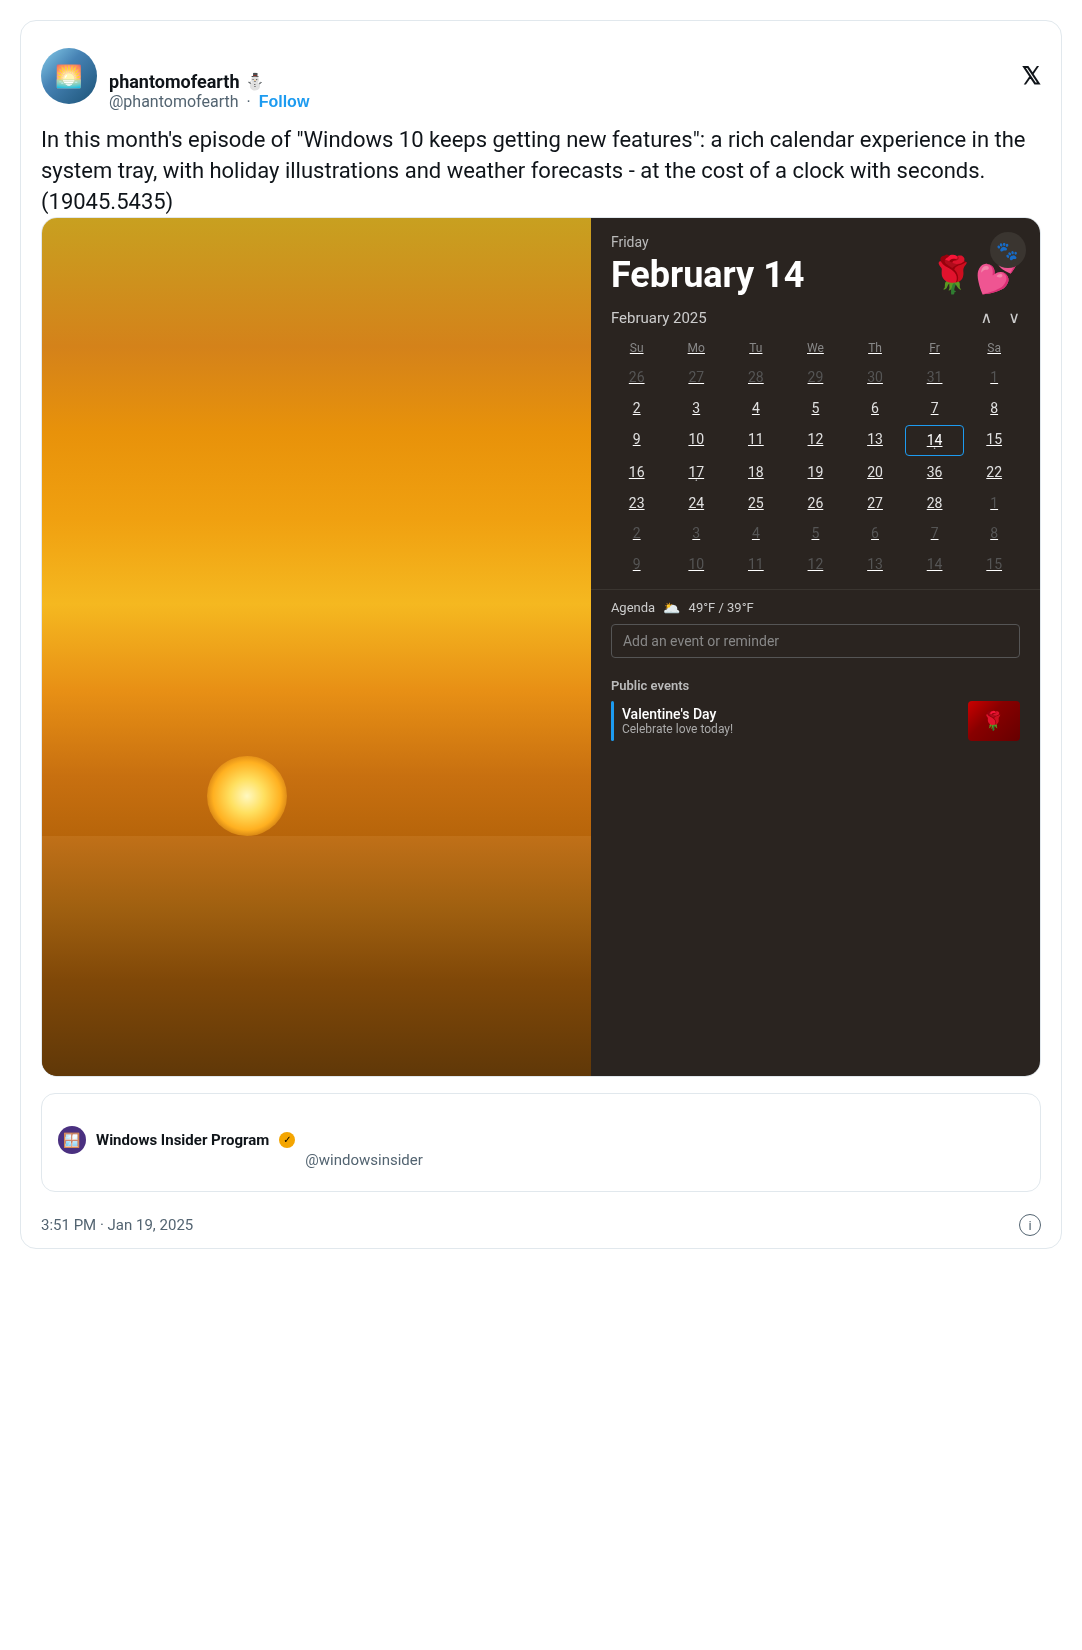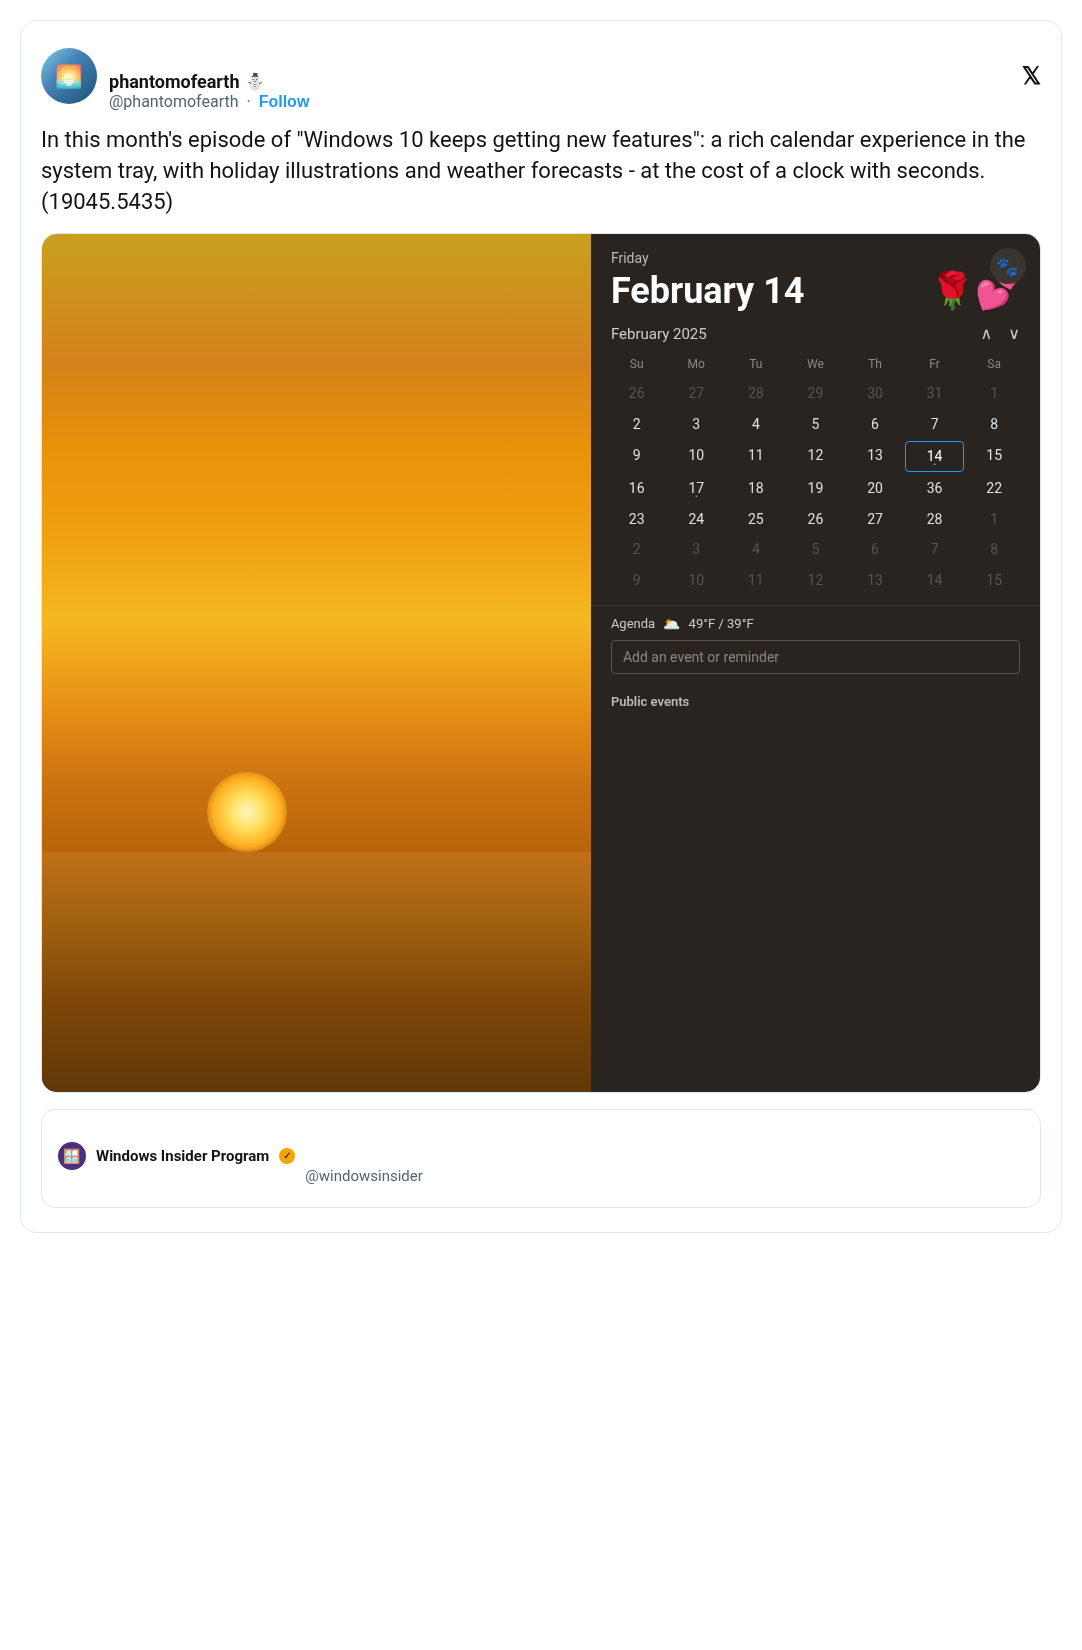--- a/index.html
+++ b/index.html
@@ -86,21 +86,20 @@
     }
     .x-logo {
       font-size: 24px;
       font-weight: 900;
       color: #0f1419;
     }
     .tweet-text {
       font-size: 22px;
       line-height: 1.4;
       color: #0f1419;
-      margin-bottom: 16px;
     }
     .tweet-image {
       border-radius: 16px;
       overflow: hidden;
       margin-bottom: 16px;
       display: flex;
       position: relative;
       height: 860px;
       border: 1px solid #e1e8ed;
     }
@@ -185,20 +184,21 @@
       display: flex;
       gap: 16px;
     }
     .cal-arrow {
       color: #ccc;
       font-size: 16px;
       cursor: pointer;
     }
     .cal-grid {
       padding: 0 16px;
+      text-decoration: underline;
     }
     .cal-weekdays {
       display: grid;
       grid-template-columns: repeat(7, 1fr);
       text-align: center;
       margin-bottom: 4px;
     }
     .cal-weekday {
       font-size: 12px;
       color: #888;
@@ -510,28 +510,42 @@
         <div class="cal-agenda-row">
           <span>Agenda</span>
           <span class="weather-icon">🌥️</span>
           <span>49°F / 39°F</span>
         </div>
         <div class="cal-add-event">Add an event or reminder</div>
       </div>
 
       <div class="cal-public-events">
         <div class="public-events-label">Public events</div>
+        <div class="event-row">
+          <div class="event-bar"></div>
+          <div class="event-text-col">
+            <div class="event-title">Valentine's Day</div>
+            <div class="event-subtitle">Celebrate love today!</div>
+          </div>
+          <div class="event-thumb">
+            <span>🌹</span>
+          </div>
+        </div>
       </div>
     </div>
   </div>
 
   <div class="quoted-tweet">
     <div class="quoted-header">
       <div class="quoted-avatar">
         <span>🪟</span>
       </div>
       <span class="quoted-name">Windows Insider Program</span>
       <span class="quoted-badge">✓</span>
       <span class="quoted-handle">@windowsinsider</span>
     </div>
   </div>
 
+  <div class="tweet-footer">
+    <span class="tweet-timestamp">3:51 PM · Jan 19, 2025</span>
+    <div class="info-icon">i</div>
+  </div>
 </div>
 
 </body></html>

